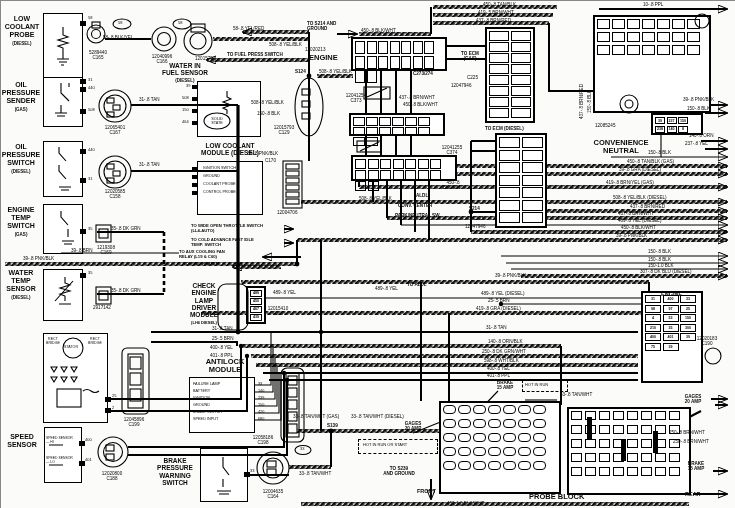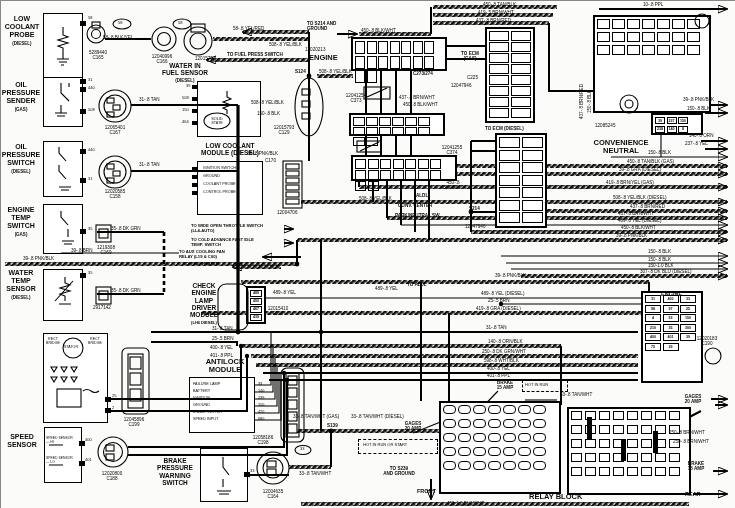--- a/index.html
+++ b/index.html
@@ -554,21 +554,21 @@
     <div class="lbl b" style="left: 194px; top: 357px; width: 60px; text-align: center; font-size: 7.5px;">ANTILOCK
 MODULE</div>
     <div class="lbl b" style="left: 150px; top: 456px; width: 48px; text-align: center; font-size: 6.5px;">BRAKE
 PRESSURE
 WARNING
 SWITCH</div>
     <div class="lbl" style="left: 304px; top: 46px; text-align: left; font-size: 4.6px;">12020213</div>
     <div class="lbl b" style="left: 308px; top: 53px; text-align: left; font-size: 7.5px;">ENGINE</div>
     <div class="lbl b" style="left: 586px; top: 138px; width: 68px; text-align: center; font-size: 7.5px;">CONVENIENCE
 NEUTRAL</div>
-    <div class="lbl b" style="left: 528px; top: 492px; text-align: left; font-size: 7.5px;">RELAY BLOCK</div>
+    <div class="lbl b" style="left: 528px; top: 492px; text-align: left; font-size: 7.5px;">PROBE BLOCK</div>
     <div class="lbl b" style="left: 416px; top: 487px; text-align: left; font-size: 5.5px;">FRONT</div>
     <div class="lbl b" style="left: 684px; top: 490px; text-align: left; font-size: 5.5px;">REAR</div>
     <div class="lbl b" style="left: 660px; top: 290px; text-align: left; font-size: 5.5px;">ENGINE</div>
     <div class="lbl" style="left: 84px; top: 49px; width: 26px; text-align: center; font-size: 4.6px;">5289440
 C165</div>
     <div class="lbl" style="left: 146px; top: 53px; width: 30px; text-align: center; font-size: 4.6px;">12040996
 C166</div>
     <div class="lbl" style="left: 194px; top: 55px; text-align: left; font-size: 4.6px;">12015791</div>
     <div class="lbl" style="left: 100px; top: 124px; width: 28px; text-align: center; font-size: 4.6px;">12065401
 C167</div>

